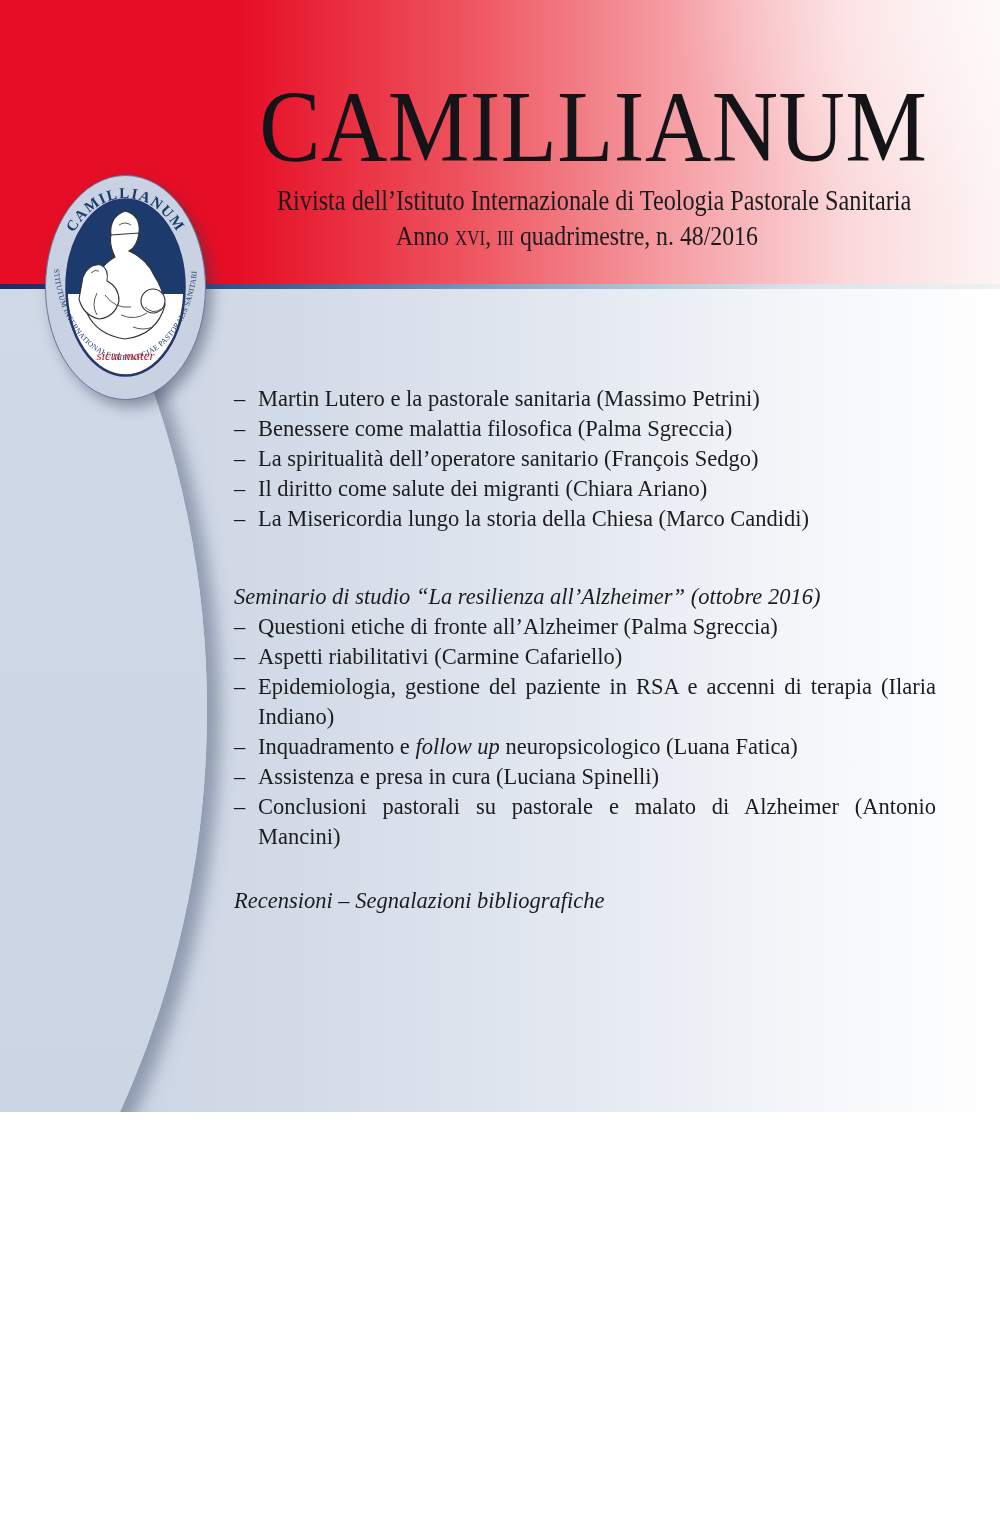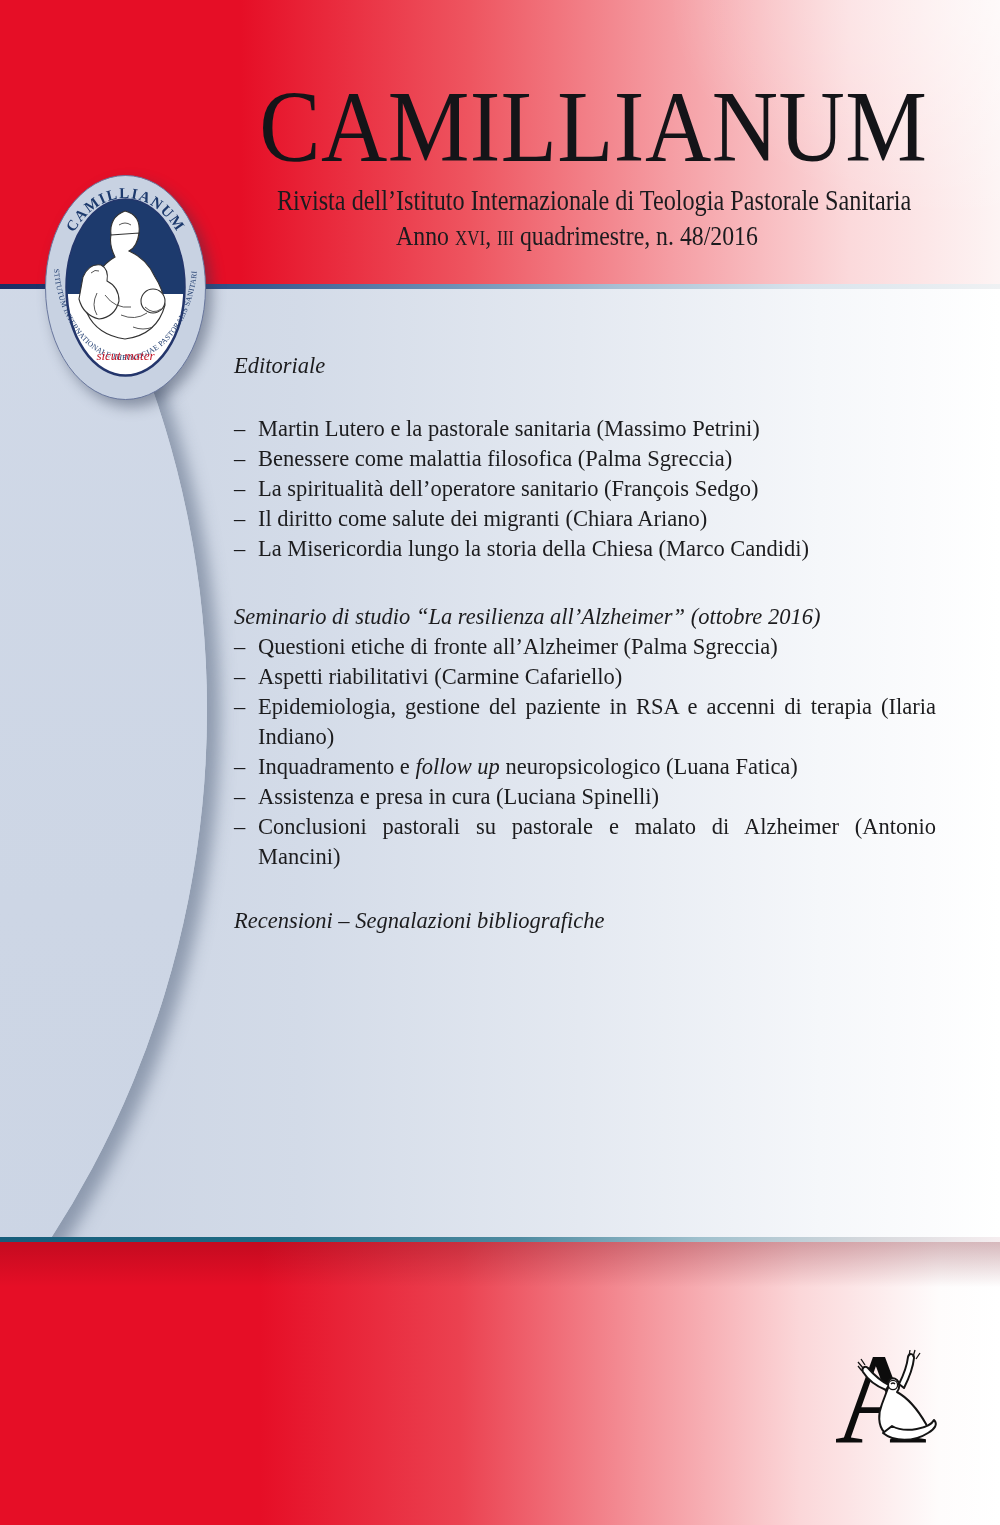--- a/index.html
+++ b/index.html
@@ -1,17 +1,17 @@
 <!DOCTYPE html>
 <html><head>
 <meta charset="utf-8">
 <style>
   html,body{margin:0;padding:0;background:#fff;}
   .page{
-    position:relative;width:1000px;height:1525px;overflow:hidden;
+    position:relative;width:1000px;height:1112px;overflow:hidden;
     font-family:"Liberation Serif","DejaVu Serif",serif;color:#1c1c1e;
   }
   
   .band-top{
     position:absolute;left:0;top:0;width:100%;height:284px;z-index:1;
     background:
       radial-gradient(ellipse 55% 130% at 100% 0%, rgba(255,255,255,.55), rgba(255,255,255,0) 60%),
       linear-gradient(to right,#e60e26 0%,#e60e26 24%,#ee5560 47%,#f59da3 67%,#fbd9db 85%,#fdf4f4 100%);
   }
   .sep-top{
@@ -45,21 +45,21 @@
   }
   
   .toc{position:absolute;left:234px;top:351px;width:702px;z-index:3;font-size:22.5px;line-height:30px;}
   .hdr{font-style:italic;}
   .plain{font-style:normal;}
   .li{display:flex;}
   .li .dash{flex:0 0 24px;width:24px;}
   .li .txt{flex:1;text-align:justify;}
   .it{font-style:italic;}
   .sec-studi{margin-top:33px;}
-  .sec-seminario{margin-top:38px;}
+  .sec-seminario{margin-top:48px;}
   .recensioni{margin-top:34px;font-style:italic;}
   
   .sep-bottom{
     position:absolute;left:0;top:1237px;width:100%;height:5px;z-index:2;
     background:linear-gradient(to right,#175d7b 0%,#1f6b84 28%,#4f8ba1 52%,#9fc0cd 70%,#d9dade 88%,#f6eef0 100%);
   }
   .band-bottom{
     position:absolute;left:0;top:1242px;width:100%;height:283px;z-index:1;
     background:
       linear-gradient(to bottom, rgba(110,2,16,.28), rgba(110,2,16,0) 16%),
@@ -87,21 +87,20 @@
     <div class="issue"><span>Anno </span><span class="sc">xvi</span><span>, </span><span class="sc">iii</span><span> quadrimestre, n. 48/2016</span></div>
   </div>
 
   <div class="main">
     <div class="big-circle"></div>
   </div>
 
   <div class="toc">
 
     <div class="sec-editoriale">
-      <div class="hdr">Editoriale</div>
     </div>
 
     <div class="sec-studi">
       <div class="li">
           <span class="dash">–</span>
           <span class="txt">Martin Lutero e la pastorale sanitaria (Massimo Petrini)</span>
         </div>
       <div class="li">
           <span class="dash">–</span>
           <span class="txt">Benessere come malattia filosofica (Palma Sgreccia)</span>

